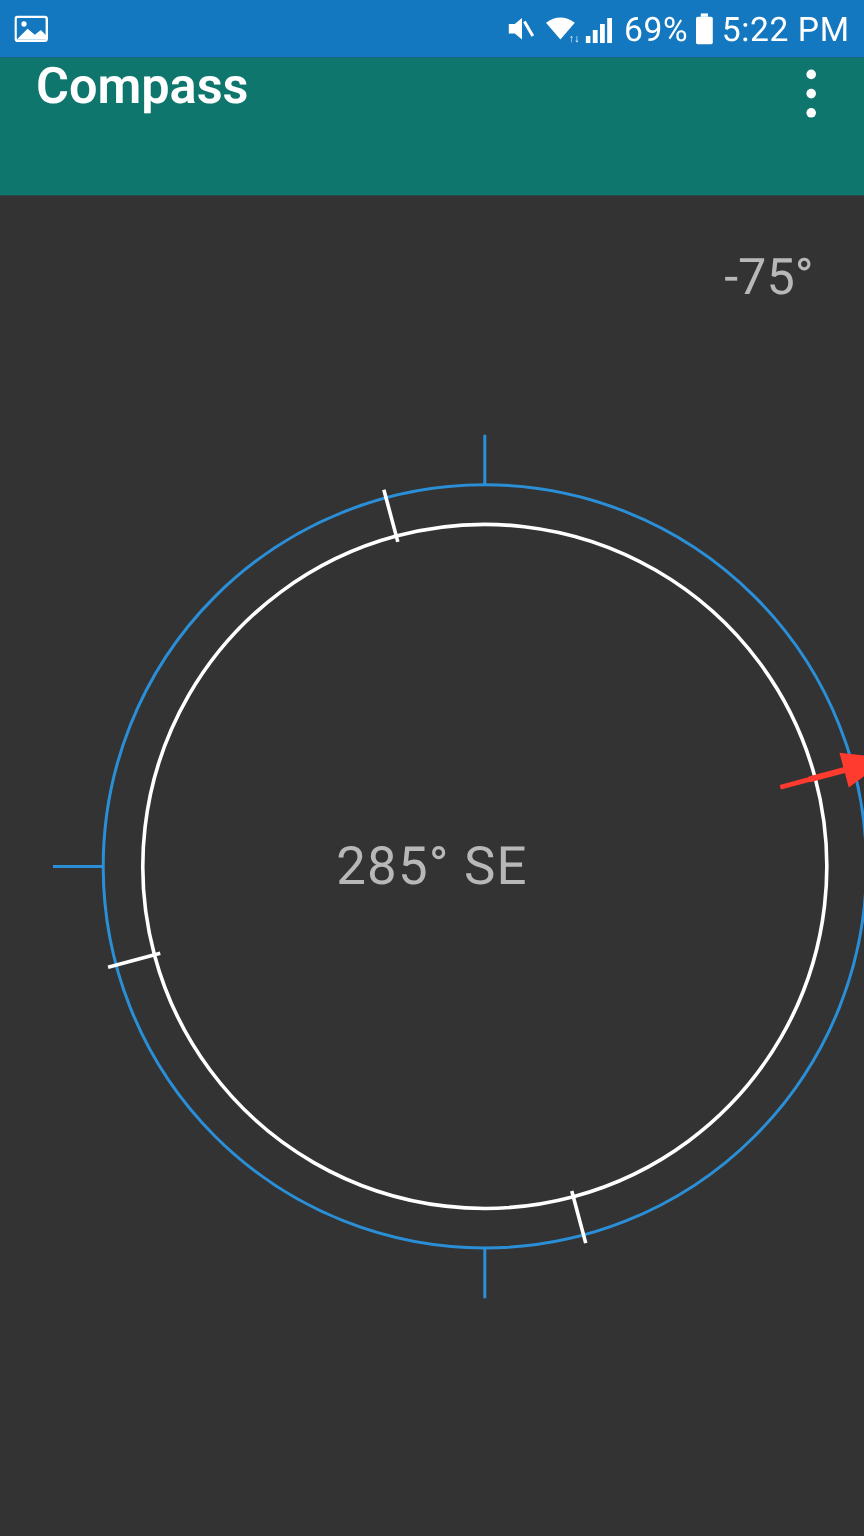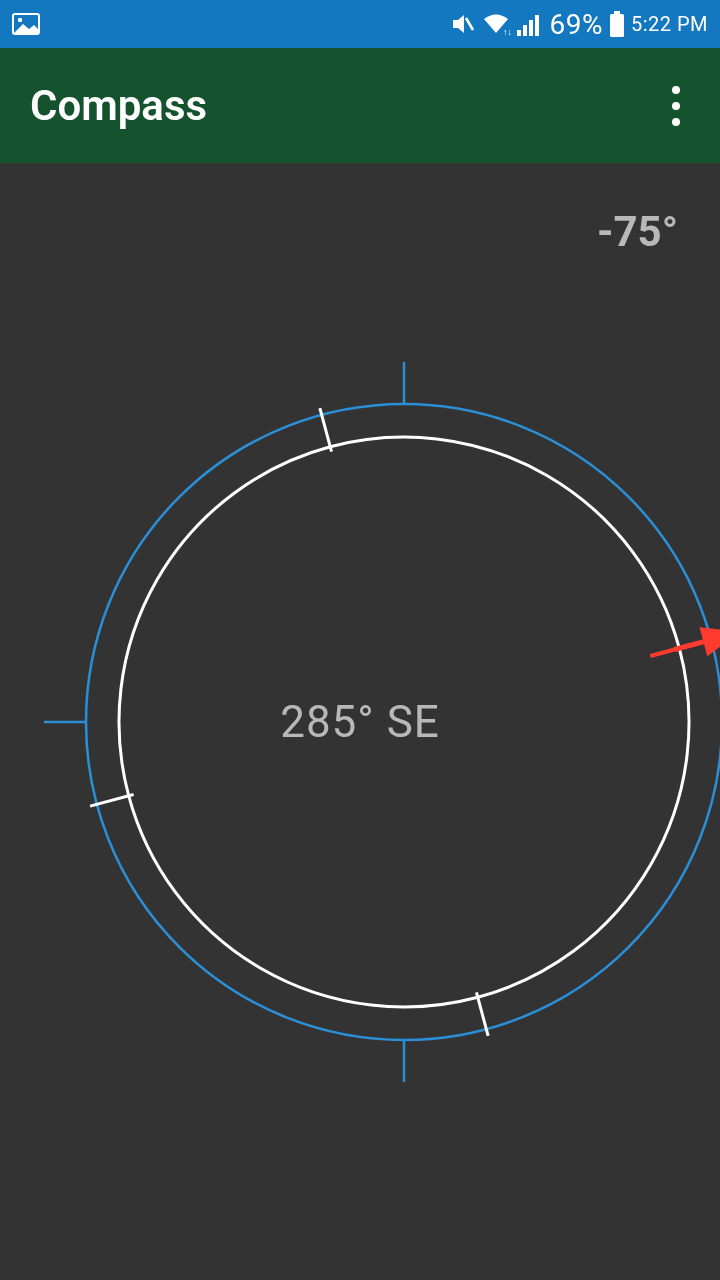--- a/index.html
+++ b/index.html
@@ -12,44 +12,44 @@
       display: flex;
       align-items: center;
       justify-content: flex-end;
       padding: 0 12px;
       gap: 6px;
       color: #ffffff;
       font-size: 26px;
     }
     .status-bar .left-icons { margin-right: auto; display: flex; align-items: center; }
     .status-bar svg { display: block; }
-    .status-time { font-size: 20px; letter-spacing: 0.5px; font-weight: 400; }
+    .status-time { font-size: 28px; letter-spacing: 0.5px; font-weight: 400; }
     .status-pct { font-size: 28px; letter-spacing: 0.5px; }
     
     .app-bar {
       height: 115px;
-      background: #14532d;
+      background: #0f766e;
       display: flex;
-      align-items: center;
+      align-items: flex-start;
       padding: 0 30px;
       color: #ffffff;
     }
     .app-title { font-size: 42px; font-weight: 600; flex: 1; }
     .menu-dots { display: flex; flex-direction: column; gap: 8px; padding: 10px; }
     .menu-dots span { width: 8px; height: 8px; border-radius: 50%; background: #ffffff; }
     
     .content { flex: 1; position: relative; background: #333333; }
     
     .deviation {
       position: absolute;
       top: 44px;
       right: 42px;
       font-size: 42px;
       color: #b8b8b8;
-      font-weight: 700;
+      font-weight: 400;
     }
     
     .compass-area {
       position: absolute;
       left: 50%;
       top: 50%;
       transform: translate(-50%, -50%);
       width: 632px;
       height: 720px;
     }

